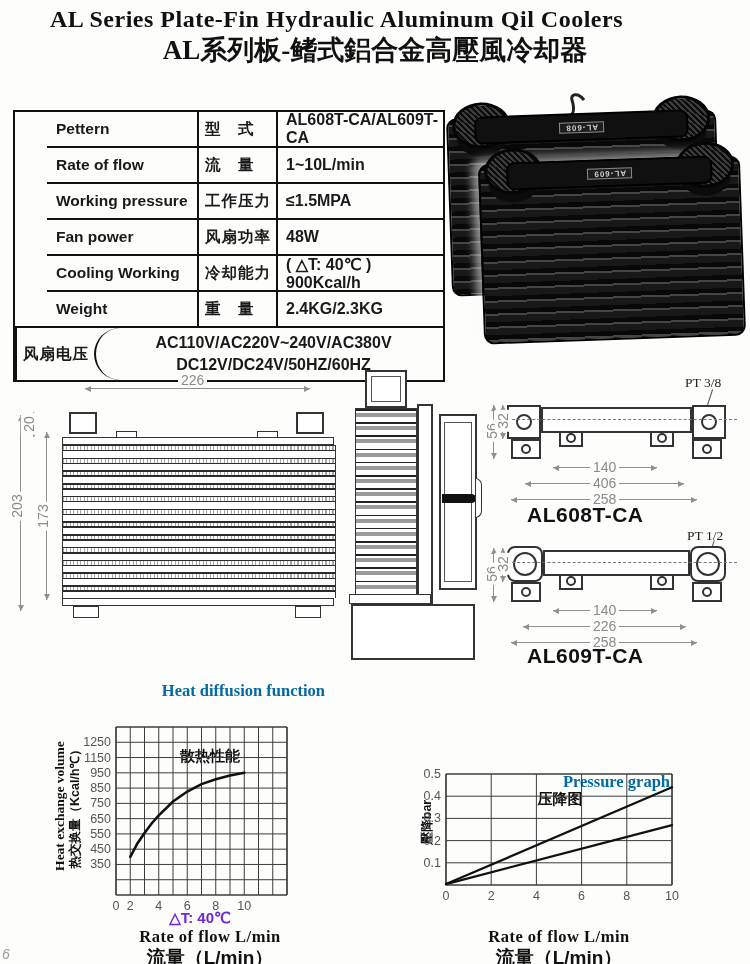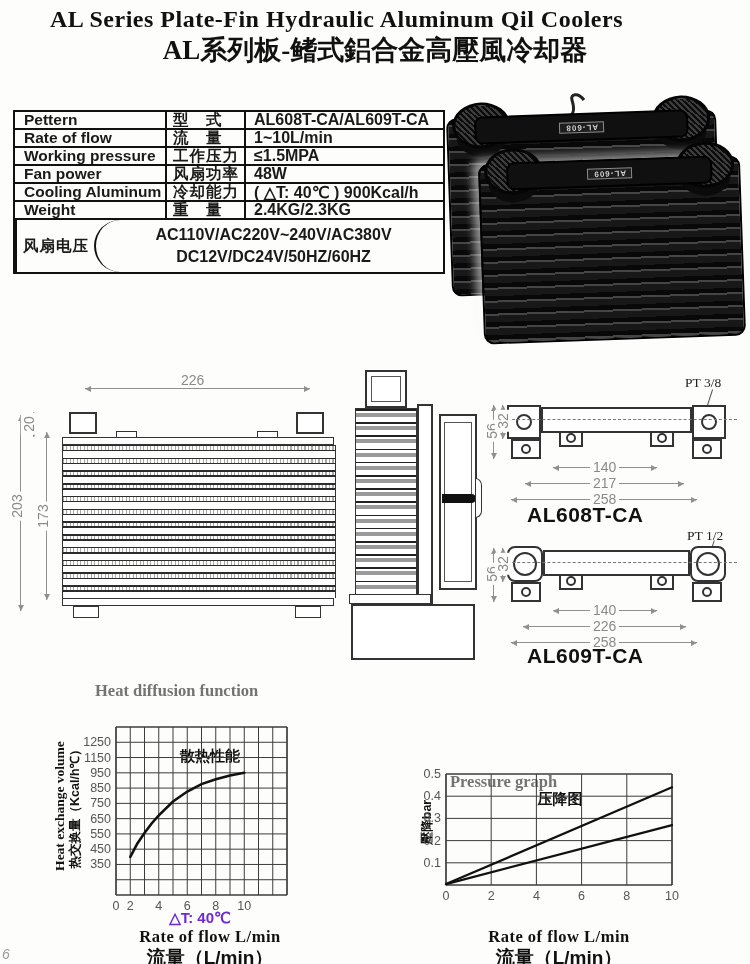--- a/index.html
+++ b/index.html
@@ -12,21 +12,21 @@
   .title-zh{left:0;top:32px;width:750px;text-align:center;font-family:"Liberation Serif",serif;
             font-weight:bold;font-size:27px;color:#111;}
   
   .spec{left:13px;top:110px;width:428px;border:2px solid #111;}
   .tr{display:flex;border-top:2px solid #111;}
   .tr:first-child{border-top:none;}
   .td{box-sizing:border-box;display:flex;align-items:center;font-weight:bold;}
   .td.en{width:150px;padding-left:9px;font-size:15.5px;}
   .td.zh{width:79px;border-left:2px solid #111;padding-left:6px;font-size:15.5px;letter-spacing:1px;}
   .td.val{flex:1;border-left:2px solid #111;padding-left:8px;font-size:16px;}
-  .tr.r{height:16px;}
+  .tr.r{height:34px;margin-left:32px;}
   .tr.big{height:52px;}
   .val2{display:flex;flex-direction:column;justify-content:center;font-size:12.5px;line-height:1.35;border-radius:26px;}
   
   .photo{left:445px;top:96px;width:305px;height:246px;}
   .cooler{position:absolute;border-radius:10px;border:2px solid #000;
           background:repeating-linear-gradient(180deg,#080808 0 4.5px,#454545 4.5px 6.5px,#181818 6.5px 13px);}
   .cooler.back{left:4px;top:18px;width:266px;height:174px;transform:rotate(-2deg);}
   .cooler.front{left:36px;top:64px;width:258px;height:176px;transform:rotate(-2deg);z-index:2;
           box-shadow:-6px -6px 8px rgba(250,250,250,.55);}
   .cap{position:absolute;left:26px;right:26px;top:-3px;height:24px;background:#101010;
@@ -58,21 +58,21 @@
   .fins-front{background:
       repeating-linear-gradient(180deg,#2b2b2b 0 1.5px,rgba(255,255,255,0) 1.5px 5px,#2b2b2b 5px 6.5px,#ffffff 6.5px 12.75px),
       repeating-linear-gradient(90deg,rgba(30,30,30,.38) 0 1px,rgba(255,255,255,0) 1px 3.5px);
       border-left:1.5px solid #333;border-right:1.5px solid #333;}
   .fins-side{background:repeating-linear-gradient(180deg,#222 0 1.5px,#fff 1.5px 4px,#9a9a9a 4px 8px,#fff 8px 13.2px);
       border:1.5px solid #333;}
   .hub{position:absolute;background:#111;border-radius:0 6px 6px 0;}
   
   .chart{position:absolute;overflow:visible;}
   svg text{font-family:"Liberation Sans",sans-serif;}
-  .ct-title{position:absolute;text-align:left;font-family:"Liberation Serif",serif;font-weight:bold;font-size:16.5px;color:#737373;}
+  .ct-title{position:absolute;text-align:right;font-family:"Liberation Serif",serif;font-weight:bold;font-size:16.5px;color:#0369a1;}
   .ct-sub{position:absolute;text-align:center;font-weight:bold;font-size:15px;color:#111;margin-top:48px;}
   .ct-note{position:absolute;text-align:center;font-weight:bold;font-size:15px;color:#6d28d9;}
   .ct-xl{position:absolute;text-align:center;font-family:"Liberation Serif",serif;font-weight:bold;font-size:16.5px;color:#111;letter-spacing:.5px;}
   .ct-xlzh{position:absolute;text-align:center;font-weight:bold;font-size:19px;color:#111;}
   .vlabel{position:absolute;transform:rotate(-90deg);transform-origin:left top;text-align:center;font-weight:bold;color:#111;}
   .vlabel .l1{font-family:"Liberation Serif",serif;font-size:13.5px;line-height:1.2;}
   .vlabel .l2{font-size:12.5px;line-height:1.25;}
   .pagenum{position:absolute;left:2px;top:946px;font-style:italic;color:#9a9a9a;font-size:14px;}
 </style>
 </head>
@@ -98,21 +98,21 @@
       <div class="td en">Working pressure</div>
       <div class="td zh">工作压力</div>
       <div class="td val">≤1.5MPA</div>
     </div>
     <div class="tr r">
       <div class="td en">Fan power</div>
       <div class="td zh">风扇功率</div>
       <div class="td val">48W</div>
     </div>
     <div class="tr r">
-      <div class="td en">Cooling Aluminum</div>
+      <div class="td en">Cooling Working</div>
       <div class="td zh">冷却能力</div>
       <div class="td val">( △T:  40℃ ) 900Kcal/h</div>
     </div>
     <div class="tr r">
       <div class="td en">Weight</div>
       <div class="td zh">重　量</div>
       <div class="td val">2.4KG/2.3KG</div>
     </div>
     <div class="tr big">
       <div class="td zh">风扇电压</div>
@@ -189,21 +189,21 @@
     <div class="circle" style="left:170px;top:58px;width:10px;height:10px;"></div>
     <div class="box" style="left:54px;top:32px;width:151px;height:26px;"></div>
     <div class="centerline" style="left:10px;top:44px;width:240px;"></div>
     <div class="box" style="left:24px;top:64px;width:30px;height:20px;"></div>
     <div class="circle" style="left:34px;top:69px;width:10px;height:10px;"></div>
     <div class="box" style="left:205px;top:64px;width:30px;height:20px;"></div>
     <div class="circle" style="left:215px;top:69px;width:10px;height:10px;"></div>
     <div class="dimh" style="left:66px;top:92px;width:104px;"></div>
     <span class="dimlabel" style="left:103px;top:84px;">140</span>
     <div class="dimh" style="left:38px;top:108px;width:159px;"></div>
-    <span class="dimlabel" style="left:103px;top:100px;">217</span>
+    <span class="dimlabel" style="left:103px;top:100px;">406</span>
     <div class="dimh" style="left:24px;top:124px;width:186px;"></div>
     <span class="dimlabel" style="left:103px;top:116px;">258</span>
     <div class="dimv" style="left:6px;top:30px;height:54px;"></div>
     <span class="dimlabel rot" style="left:-6px;top:48px;">56</span>
     <div class="dimv" style="left:15px;top:30px;height:34px;"></div>
     <span class="dimlabel rot" style="left:5px;top:38px;">32</span>
     <span class="caption" style="left:40px;top:128px;">AL608T-CA</span>
   </div>
 
   <div class="draw" style="left:487px;top:532px;width:263px;height:140px;">

